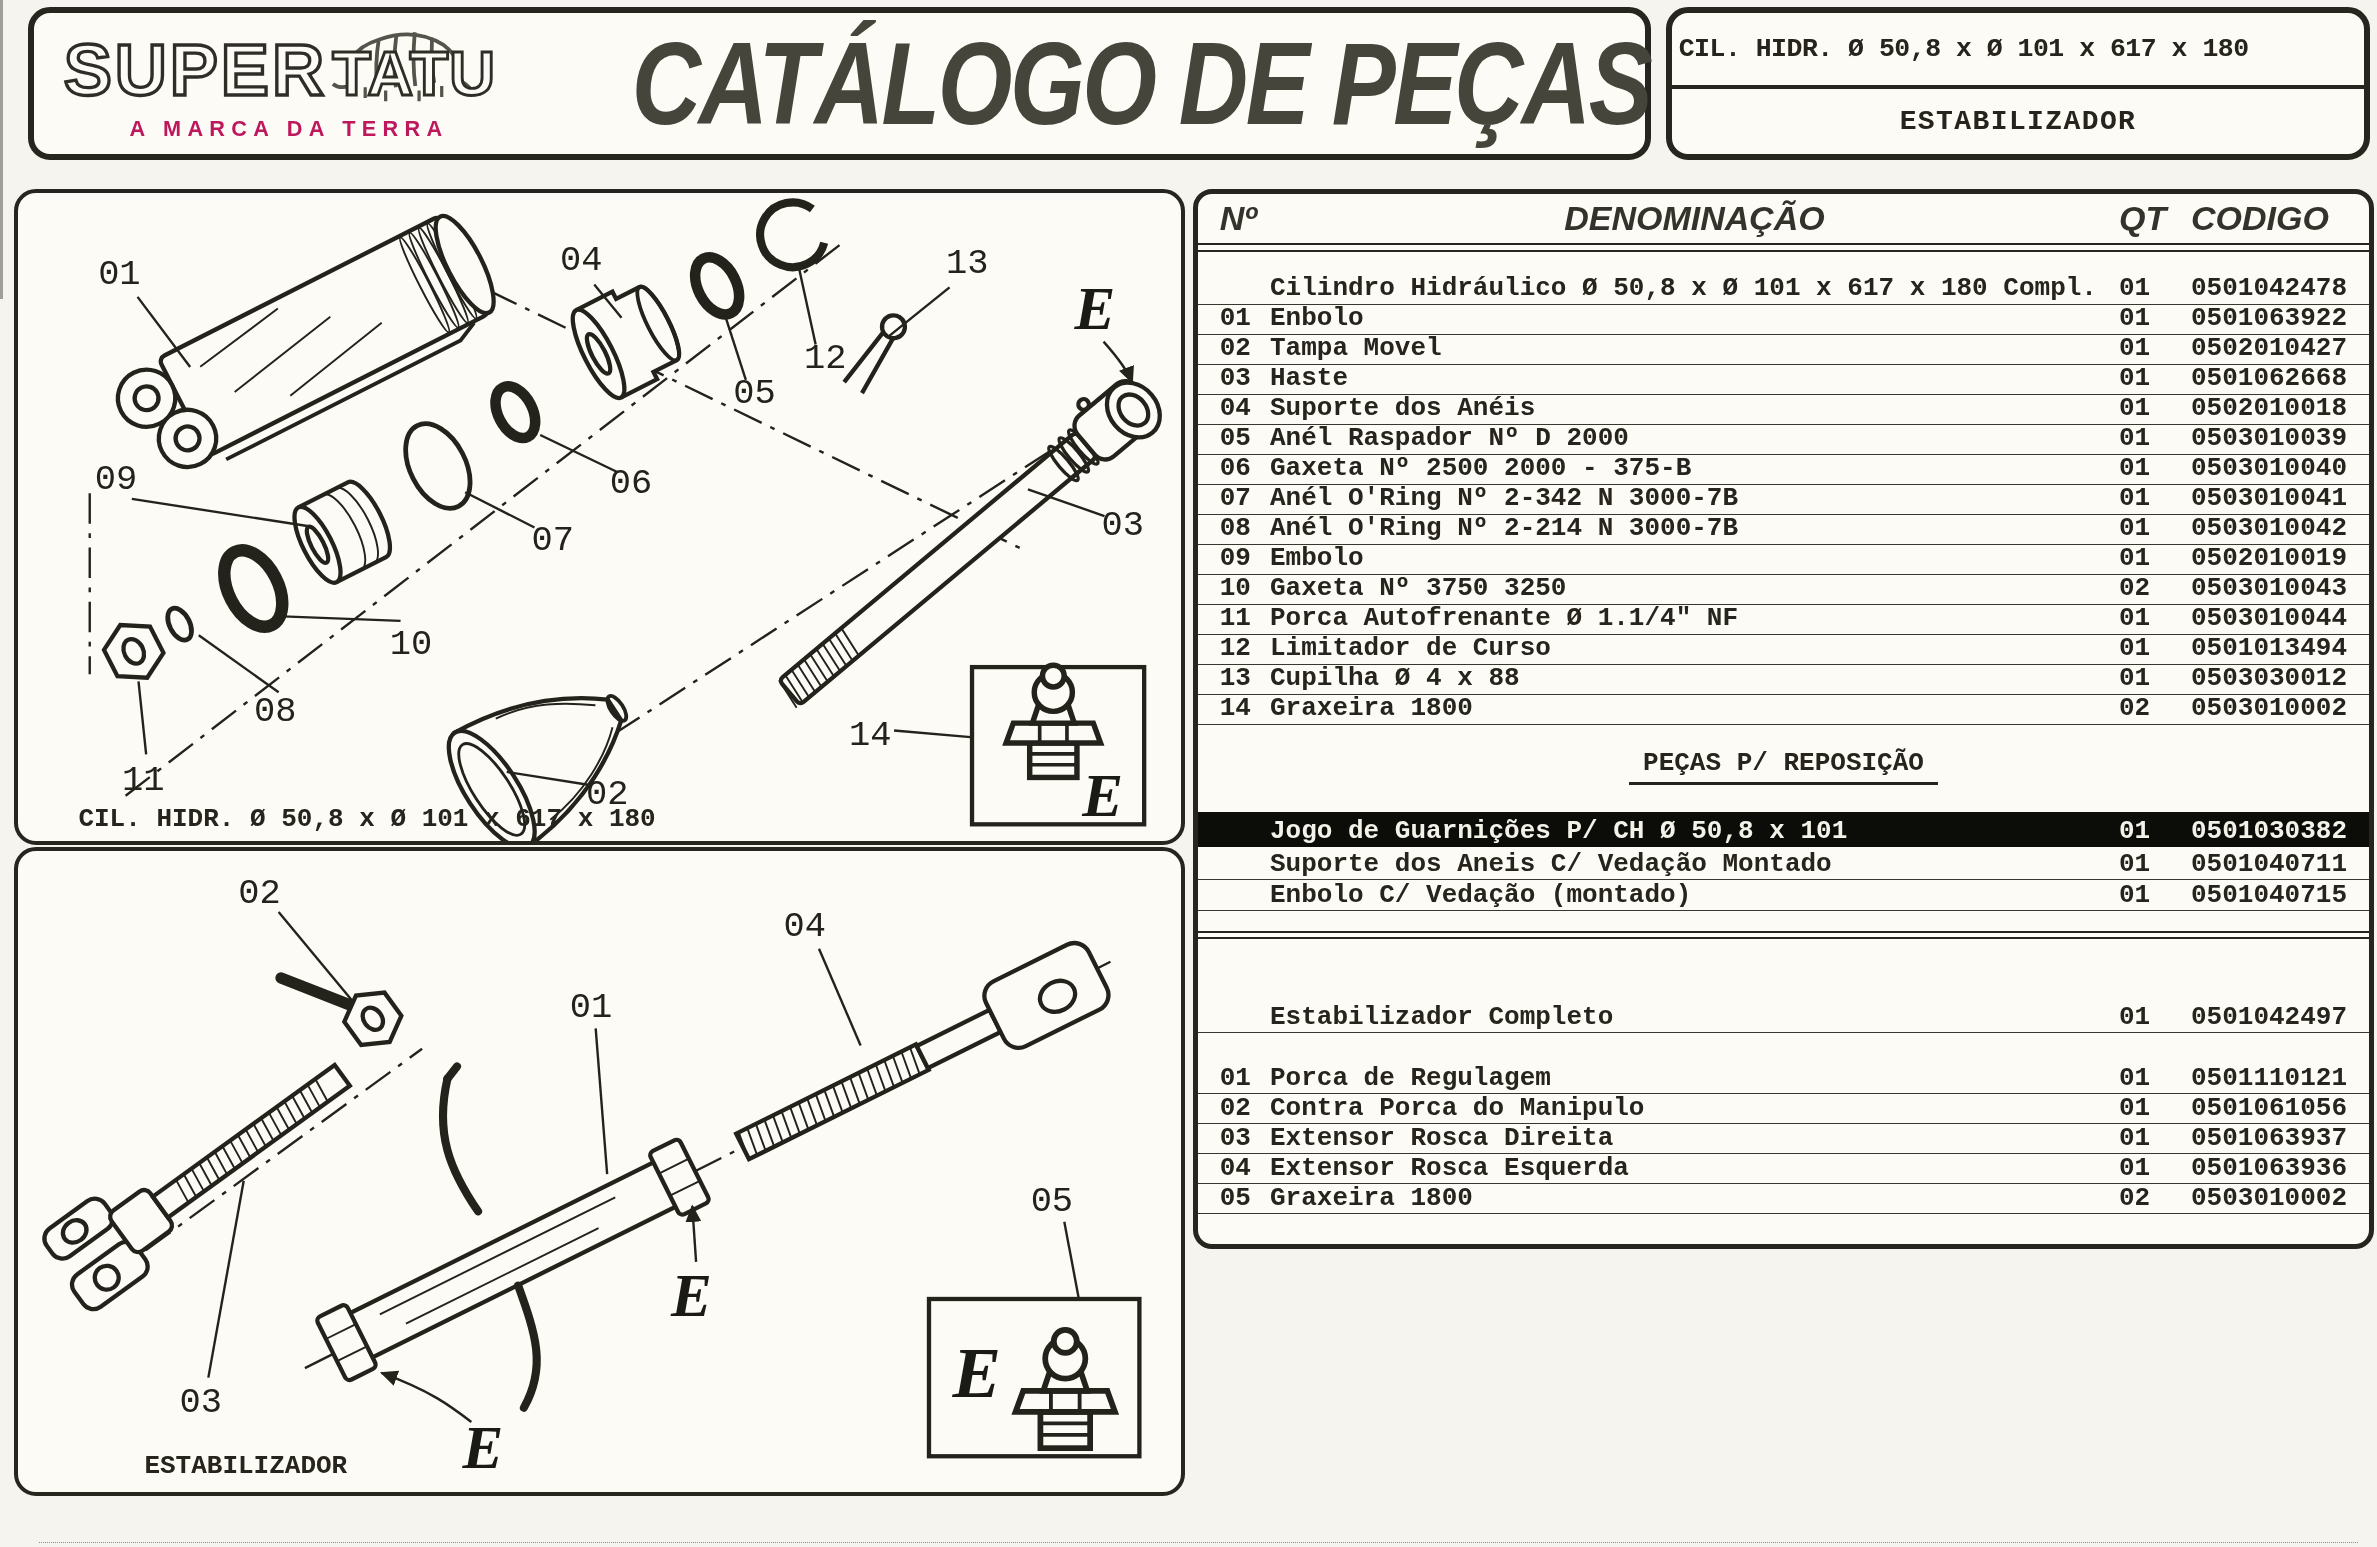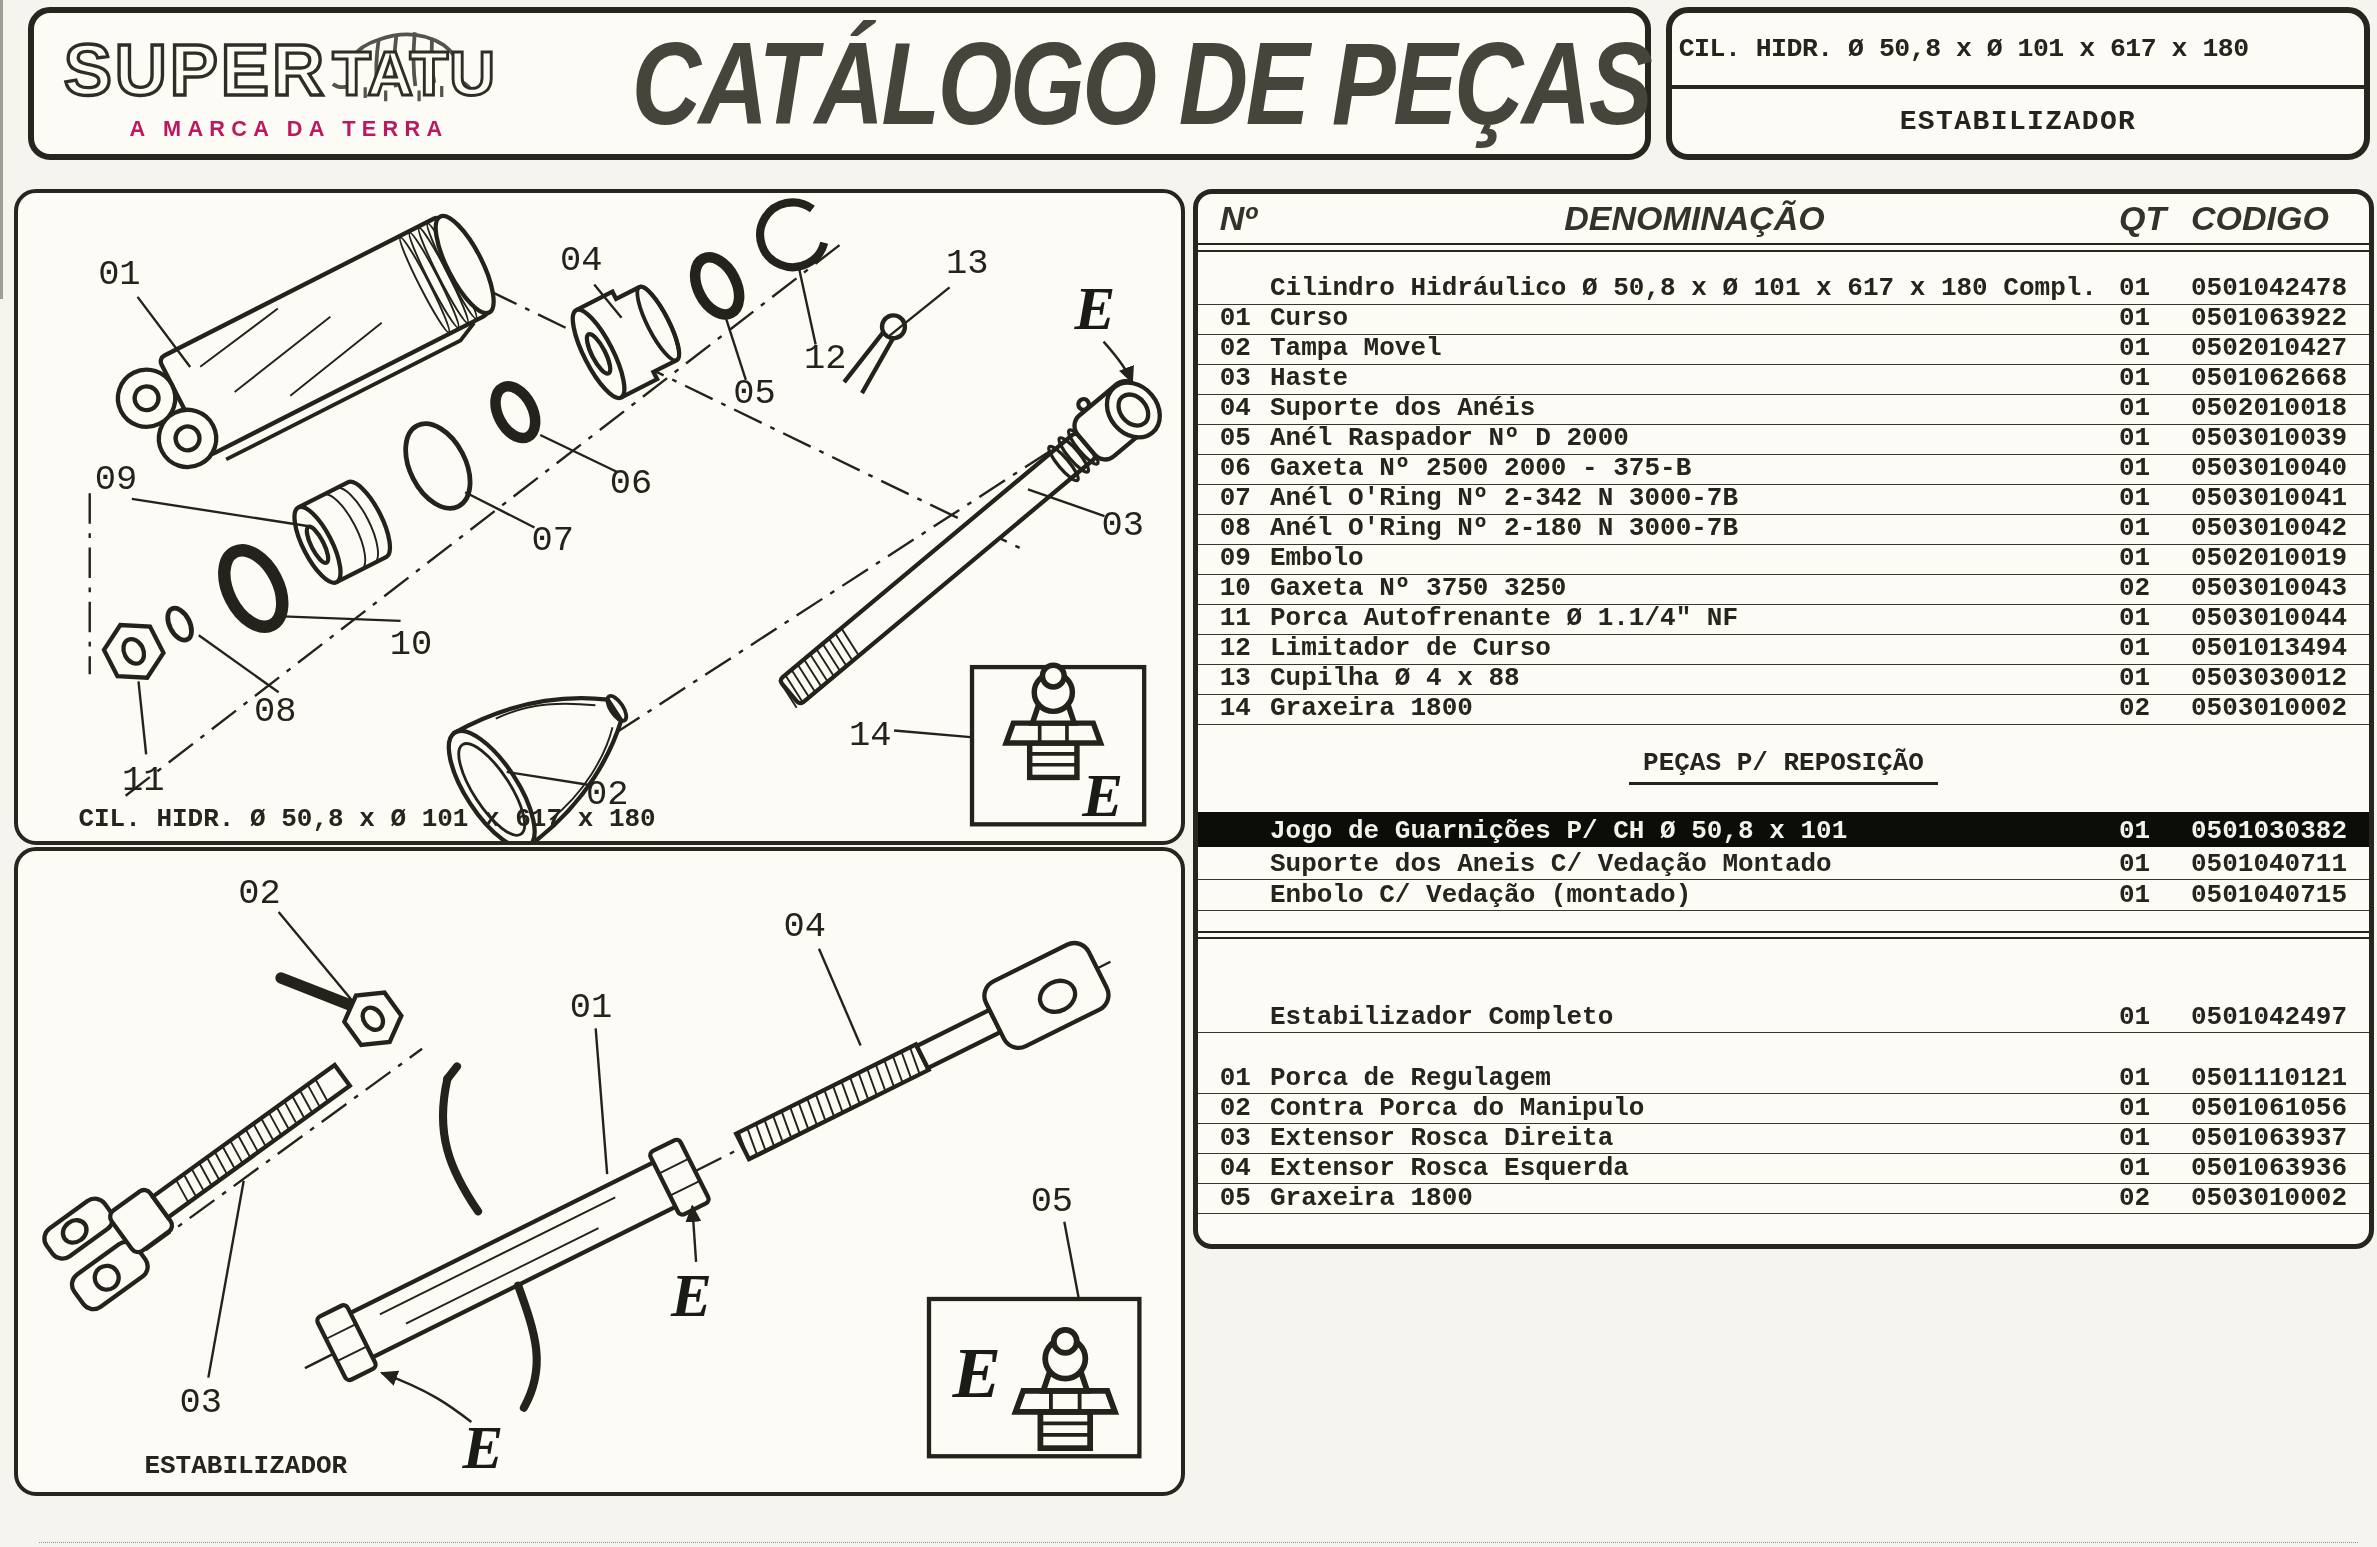--- a/index.html
+++ b/index.html
@@ -313,21 +313,21 @@
     <div class="double-rule"></div>
 
     <div class="tr h111">
       <span class="c-no"></span>
       <span class="c-name">Cilindro Hidráulico Ø 50,8 x Ø 101 x 617 x 180 Compl.</span>
       <span class="c-qt">01</span>
       <span class="c-code">0501042478</span>
     </div>
     <div class="tr">
       <span class="c-no">01</span>
-      <span class="c-name">Curso</span>
+      <span class="c-name">Enbolo</span>
       <span class="c-qt">01</span>
       <span class="c-code">0501063922</span>
     </div>
     <div class="tr">
       <span class="c-no">02</span>
       <span class="c-name">Tampa Movel</span>
       <span class="c-qt">01</span>
       <span class="c-code">0502010427</span>
     </div>
     <div class="tr">
@@ -355,21 +355,21 @@
       <span class="c-code">0503010040</span>
     </div>
     <div class="tr">
       <span class="c-no">07</span>
       <span class="c-name">Anél O'Ring Nº 2-342 N 3000-7B</span>
       <span class="c-qt">01</span>
       <span class="c-code">0503010041</span>
     </div>
     <div class="tr">
       <span class="c-no">08</span>
-      <span class="c-name">Anél O'Ring Nº 2-180 N 3000-7B</span>
+      <span class="c-name">Anél O'Ring Nº 2-214 N 3000-7B</span>
       <span class="c-qt">01</span>
       <span class="c-code">0503010042</span>
     </div>
     <div class="tr">
       <span class="c-no">09</span>
       <span class="c-name">Embolo</span>
       <span class="c-qt">01</span>
       <span class="c-code">0502010019</span>
     </div>
     <div class="tr">

